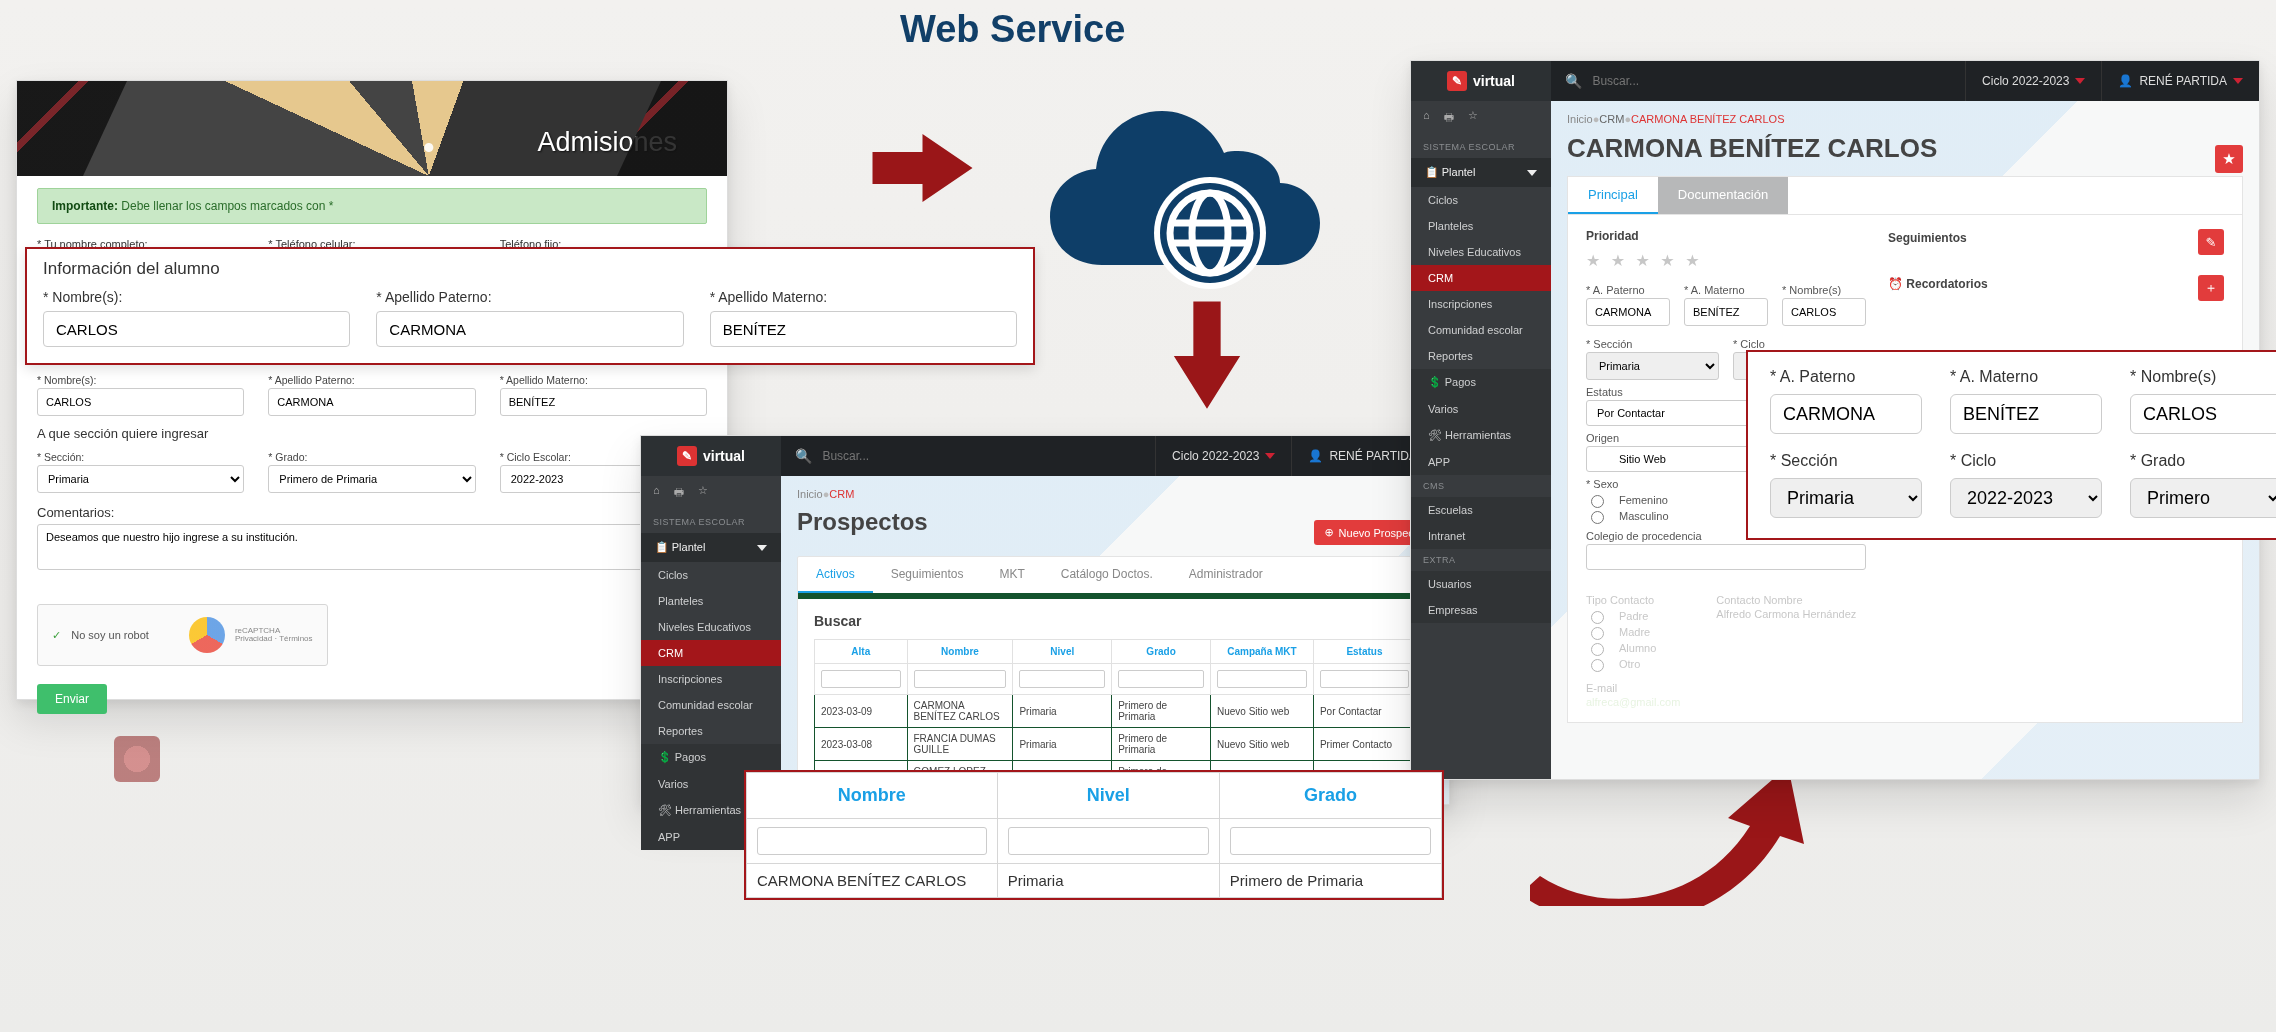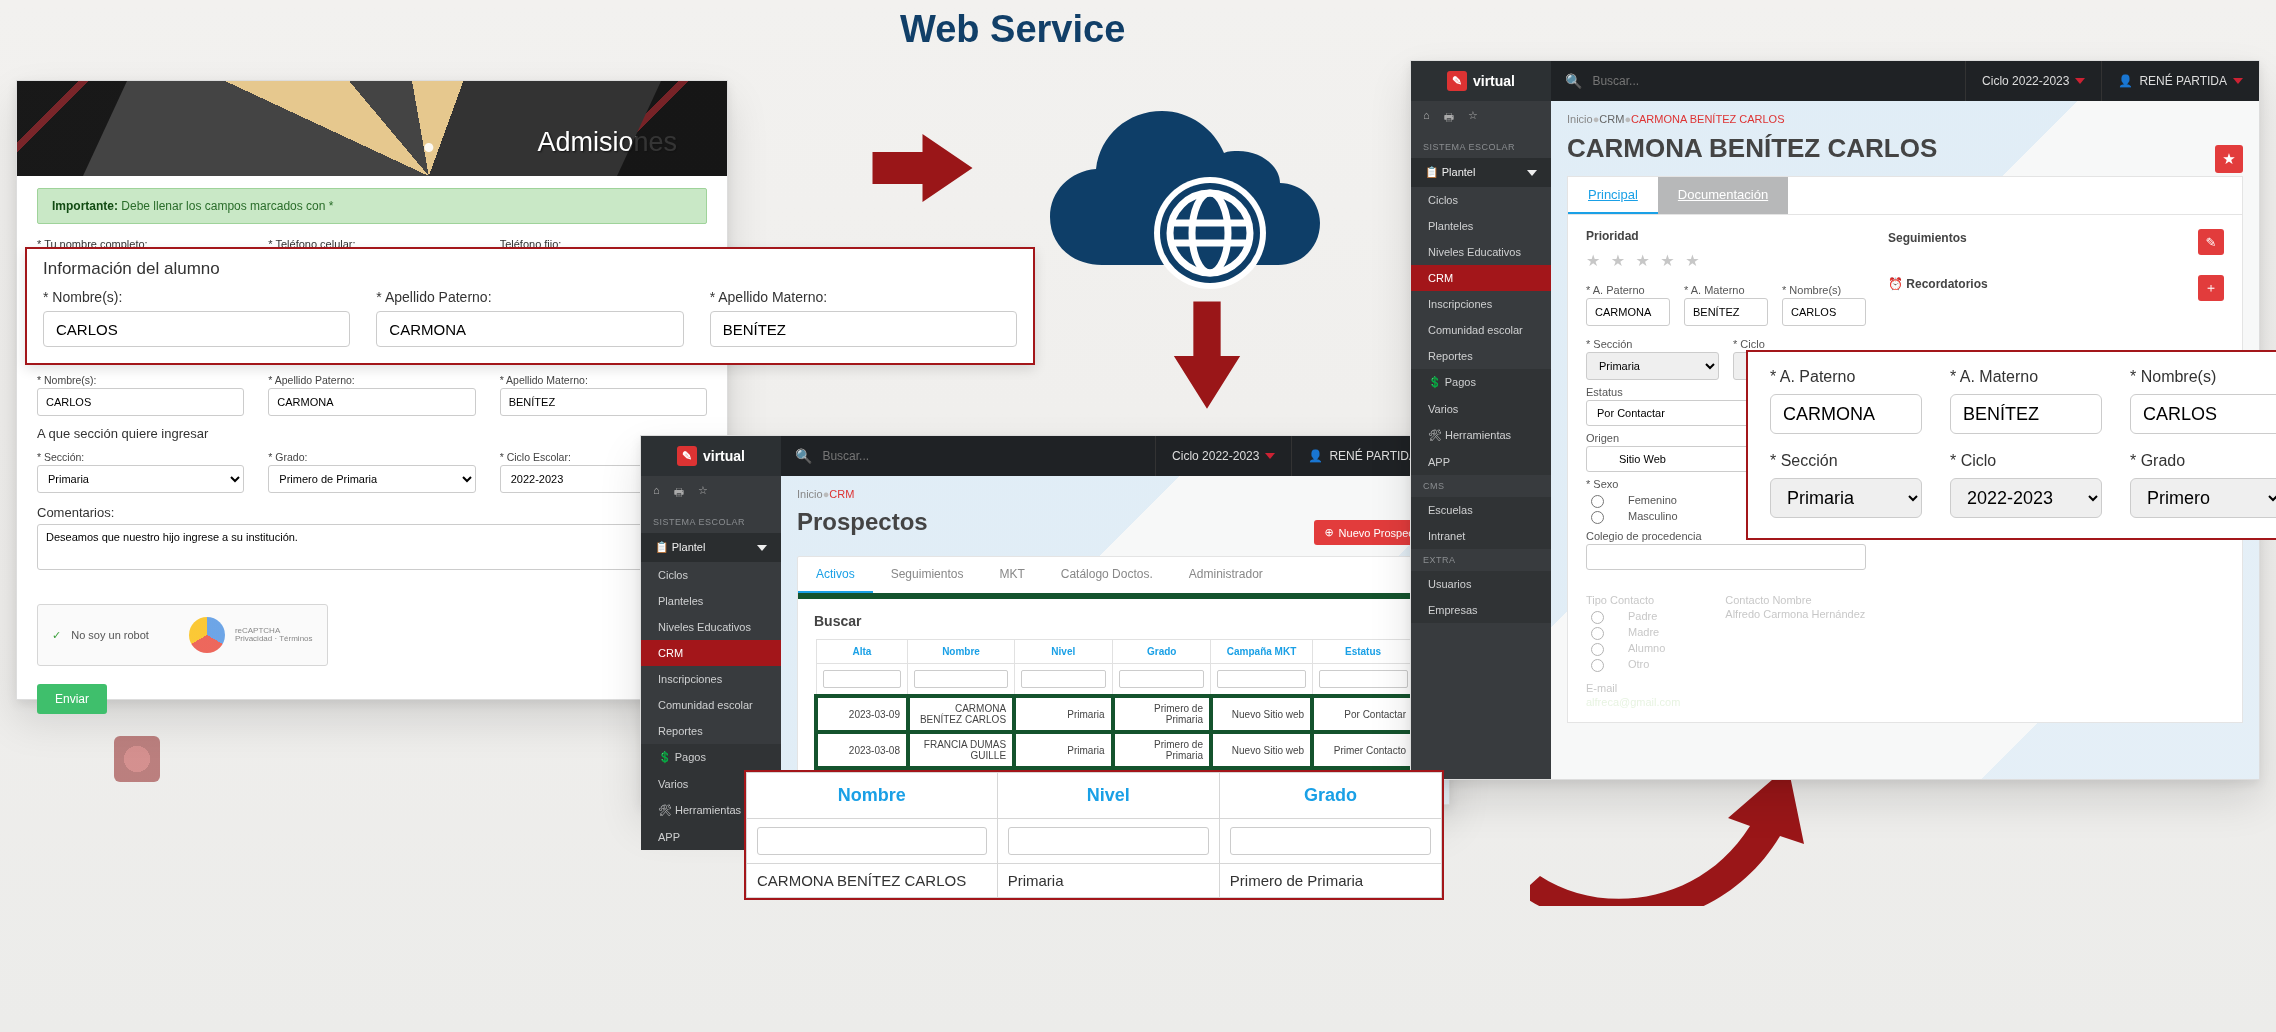--- a/index.html
+++ b/index.html
@@ -195,21 +195,21 @@
   .tab.active { color:var(--blue-text); border-bottom:2px solid var(--blue-text); }
   .card-pad { padding:14px 16px 10px; }
   .card-pad h4 { margin:0 0 10px; font-size:14px; color:#444; font-weight:700; }
   .grid {
     width:100%; border-collapse:collapse; font-size:10px; color:#444;
   }
   .grid th {
     color:var(--blue-text); font-weight:600; padding:6px 6px; border:1px solid #e1e1e1;
     text-align:center; background:#fff;
   }
-  .grid td { border:4px solid #14532d; padding:5px 6px;text-align:right; }
+  .grid td { border:1px solid #14532d; padding:5px 6px; }
   .grid input.filter {
     width:100%; height:18px; border:1px solid #ccc; border-radius:2px; font-size:10px; padding:0 4px;
   }
 
   
   .pros-zoom {
     position:absolute; left:744px; top:770px; width:700px;
     border:2px solid var(--darkred); background:#fff; z-index:10;
     padding:0;
   }
@@ -234,41 +234,41 @@
     padding:8px 16px 16px; overflow:hidden;
   }
   .detail-h1 { font-size:26px; font-weight:700; color:#444; margin:4px 0 12px; }
   .star-btn {
     position:absolute; right:16px; top:44px; width:28px; height:28px;
     background:#e23c3c; color:#fff; border:none; border-radius:3px;
     display:flex; align-items:center; justify-content:center; font-size:15px; cursor:pointer;
   }
   .dcard { background:#fff; border:1px solid #e4e4e4; padding:14px 18px; }
   .dtabs { display:flex; border-bottom:1px solid #e4e4e4; margin:-14px -18px 14px; }
-  .dtab { padding:10px 20px; font-size:13px; cursor:pointer;text-decoration:underline; }
+  .dtab { padding:10px 20px; font-size:13px; cursor:pointer; }
   .dtab.active { color:var(--blue-text); border-bottom:2px solid var(--blue-text); }
   .dtab.inactive { background:#b7b8b9; color:#fff; }
   .drow { display:flex; gap:22px; }
   .drow > div { flex:1; }
   .hdr-label { font-size:12px; font-weight:700; color:#444; margin-bottom:8px; }
   .stars { color:#c7c7c7; font-size:16px; letter-spacing:3px; }
   .small-lbl { font-size:11px; color:#555; margin:6px 0 2px; display:block; }
   .badge-btn {
     width:26px; height:26px; background:#e23c3c; color:#fff; border:none;
     border-radius:3px; display:inline-flex; align-items:center; justify-content:center; font-size:13px;
     cursor:pointer;
   }
   .det-right-head { display:flex; align-items:center; justify-content:space-between; }
   .field-row { display:flex; gap:14px; }
   .field-row > div { flex:1; }
   .field-row label { font-size:11px; color:#555; }
   .field-row input, .field-row select {
     width:100%; height:28px; border:1px solid #ccc; border-radius:3px; font-size:11px; padding:0 8px;
   }
-  .radio-lbl { font-size:11px; color:#555; display:flex; align-items:center; gap:21px; }
+  .radio-lbl { font-size:11px; color:#555; display:flex; align-items:center; gap:12px; }
   .faint { color:#bda; opacity:.35; }
   .faint2 { color:#999; opacity:.55; }
 
   
   .detail-zoom {
     position:absolute; left:1746px; top:350px; width:560px; border:2px solid var(--darkred);
     background:#fff; z-index:20; padding:16px 22px 20px;
   }
   .detail-zoom .zrow { display:flex; gap:28px; margin-bottom:18px; }
   .detail-zoom .zcol { flex:1; }

